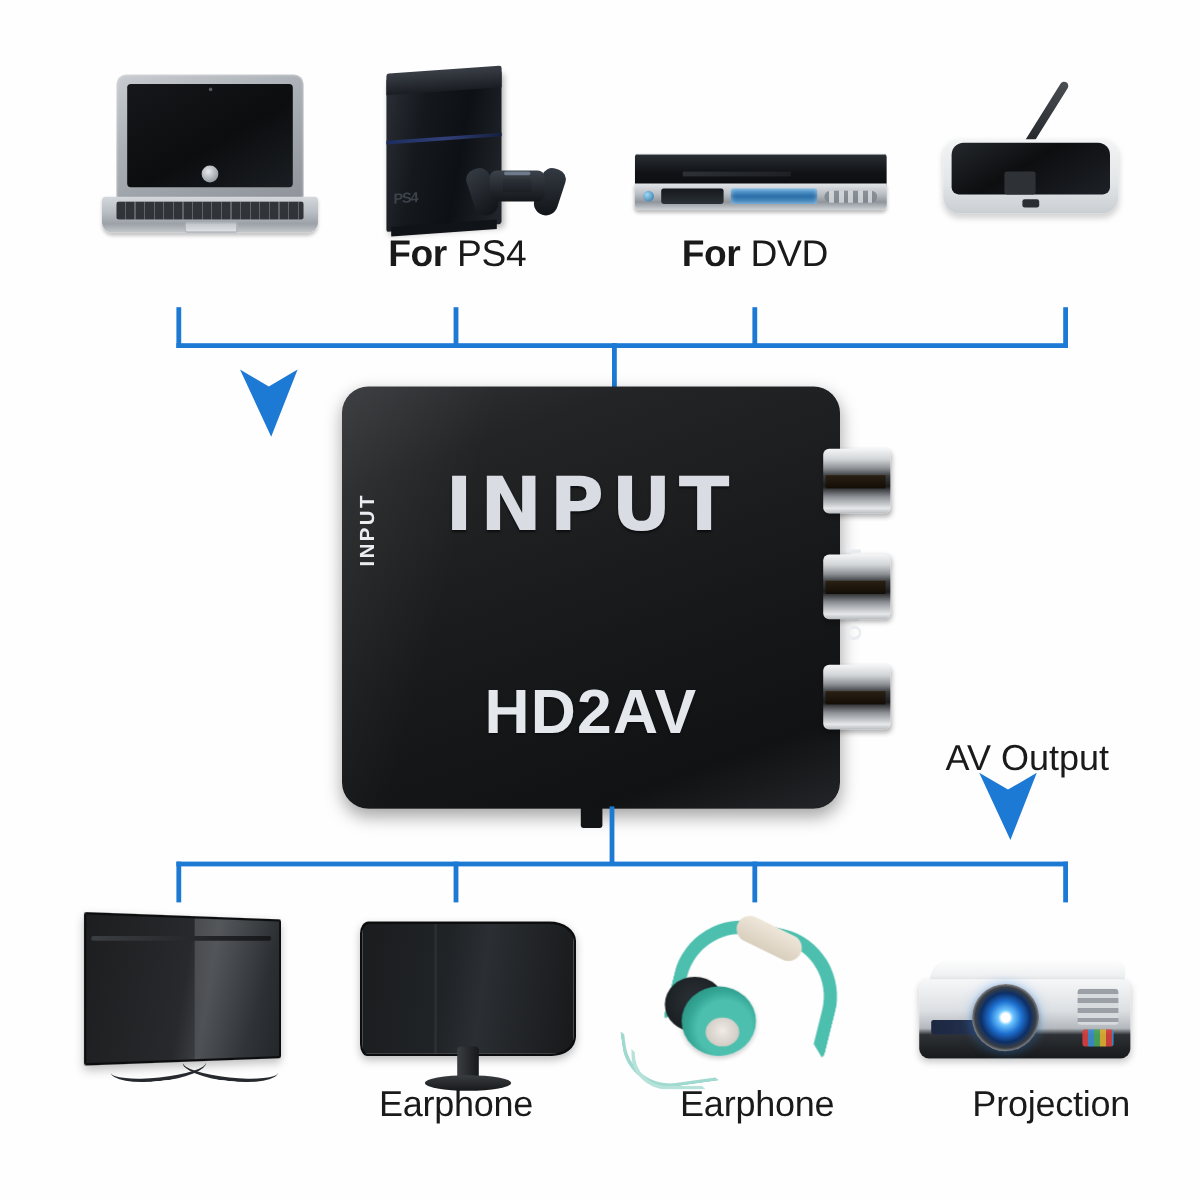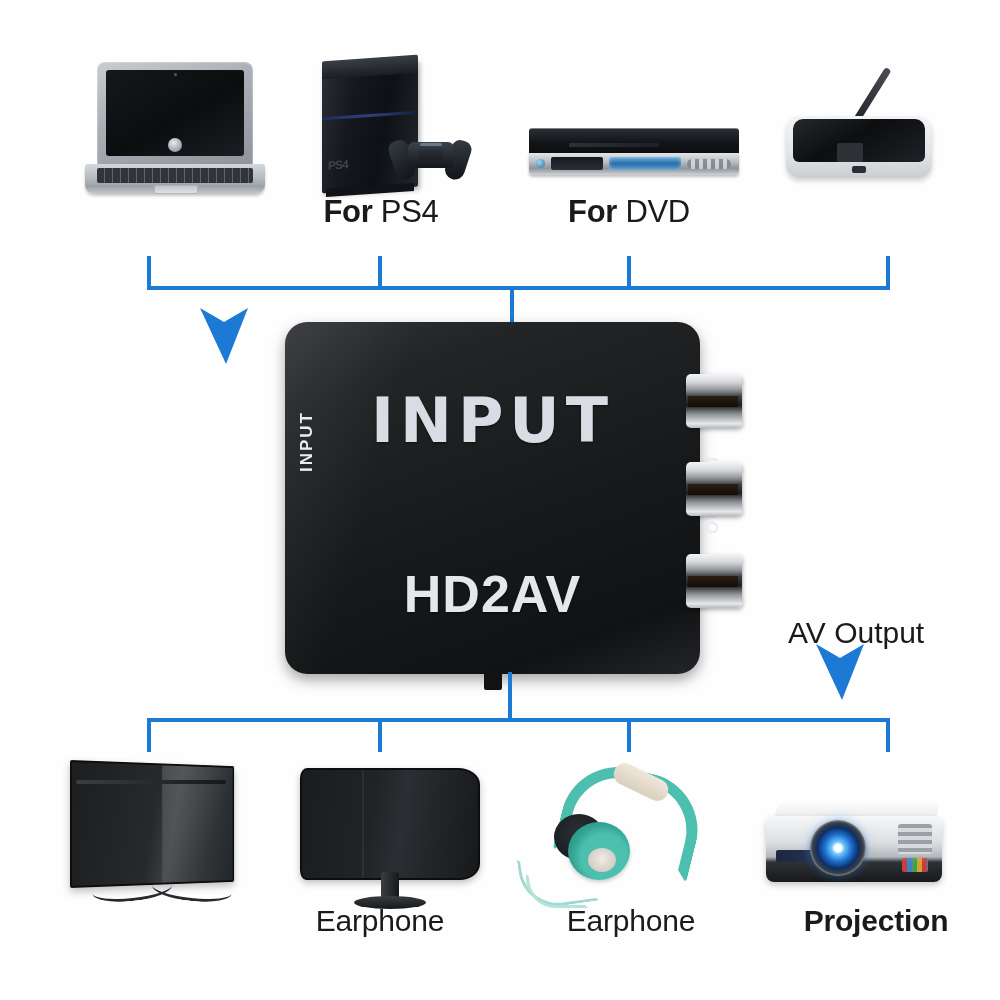--- a/index.html
+++ b/index.html
@@ -652,15 +652,15 @@
     <div class="prj-body">
       <div class="prj-strip"></div>
       <div class="prj-vent"></div>
       <div class="prj-btns"></div>
     </div>
     <div class="prj-lens"></div>
   </div>
 
   <div class="lbl lbl-bottom" style="left:300px; top:906px; width:160px;">Earphone</div>
   <div class="lbl lbl-bottom" style="left:546px; top:906px; width:170px;">Earphone</div>
-  <div class="lbl lbl-bottom" style="left:786px; top:906px; width:180px;font-weight:bold;">Projection</div>
+  <div class="lbl lbl-bottom" style="left:786px; top:906px; width:180px;">Projection</div>
 
 </div>
 
 </body></html>

